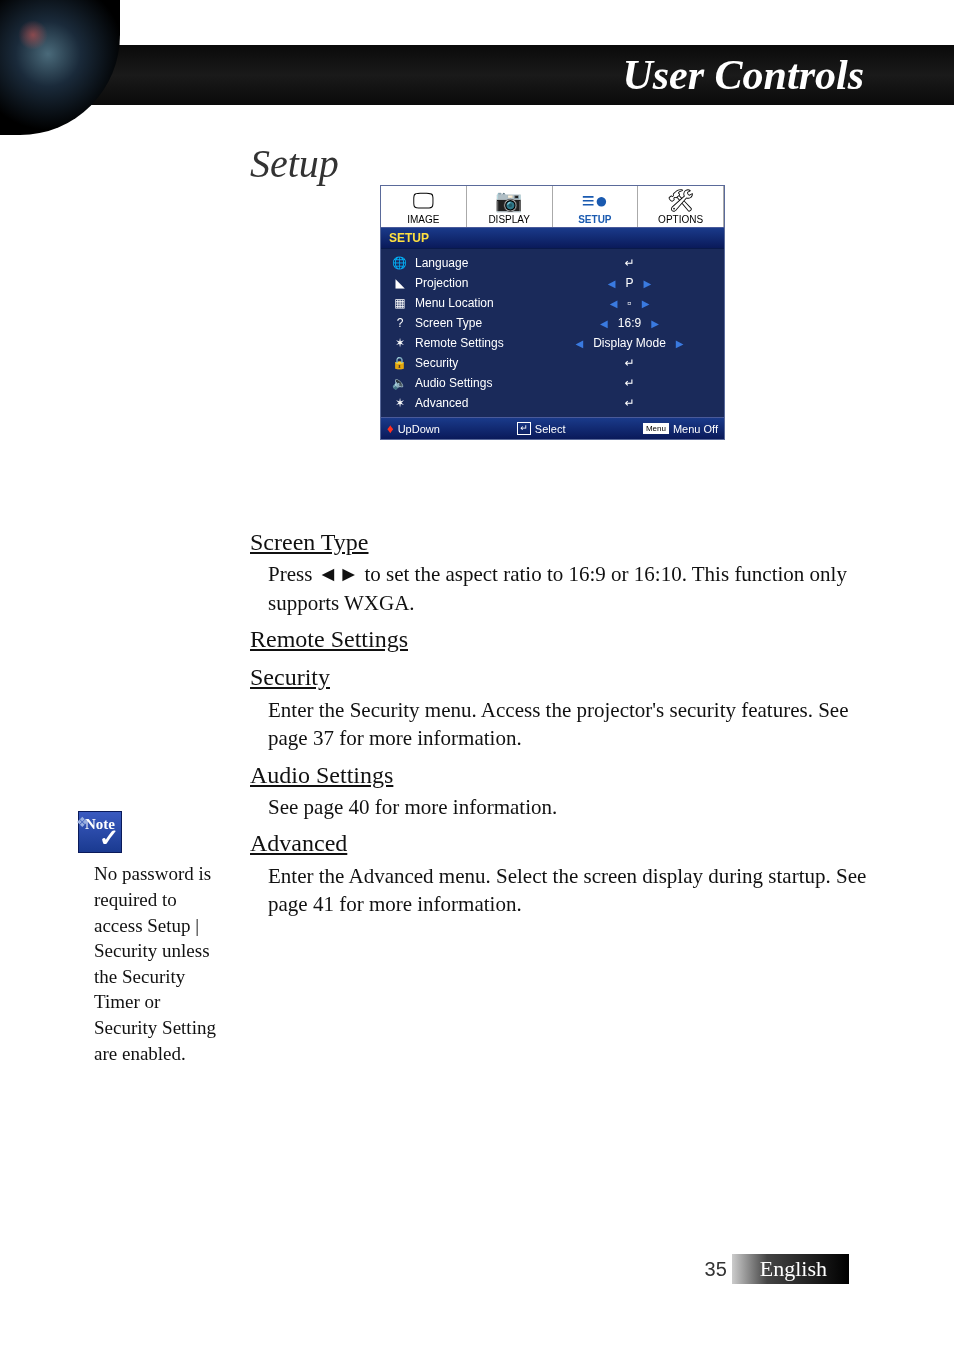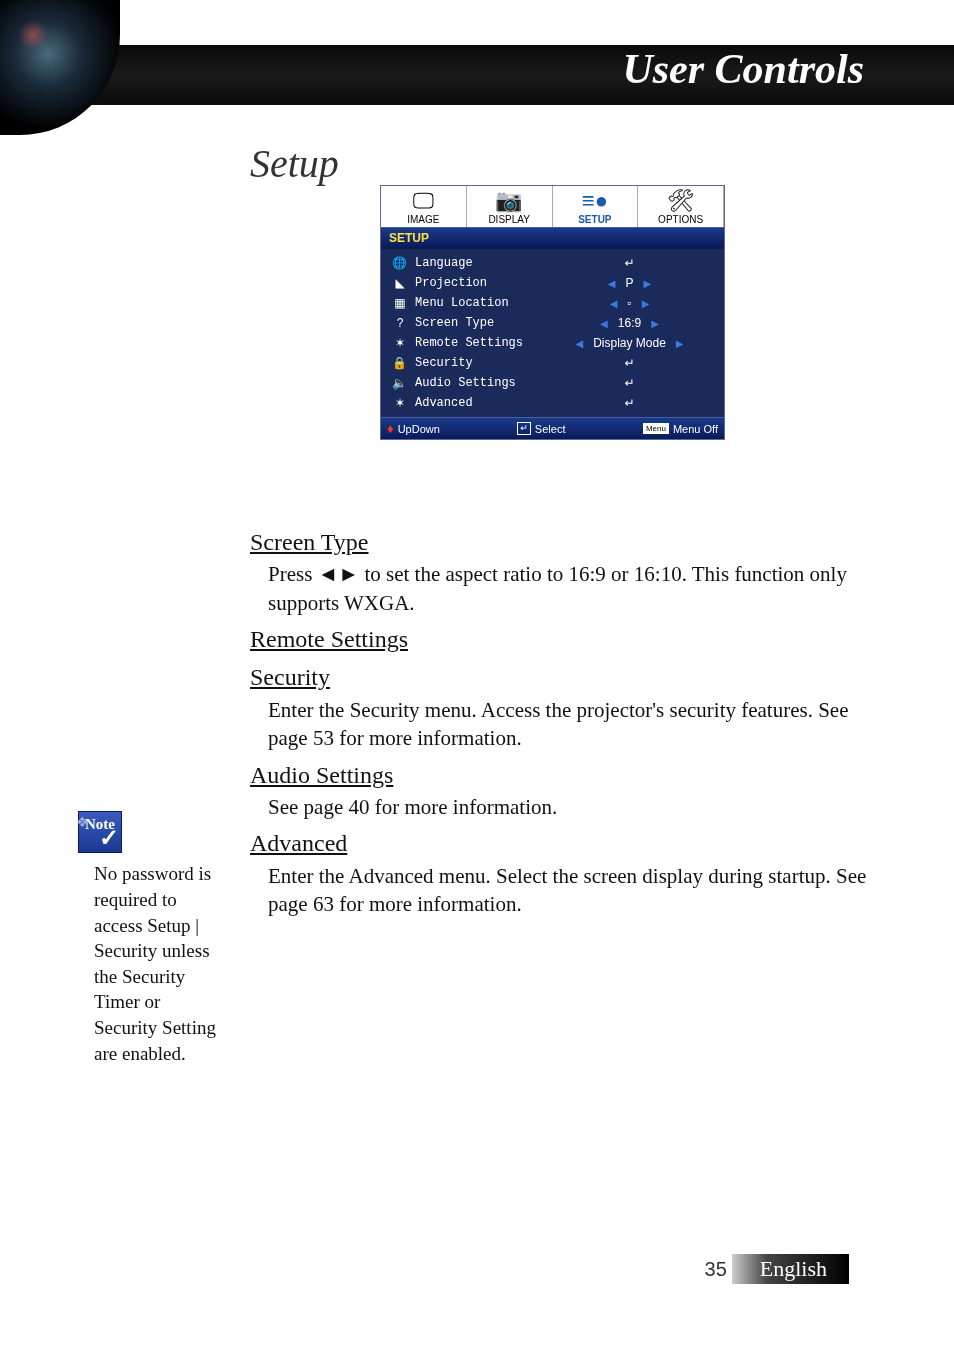--- a/index.html
+++ b/index.html
@@ -12,21 +12,21 @@
     overflow: hidden;
   }
   .header-band {
     position: absolute;
     top: 45px;
     left: 0;
     right: 0;
     height: 60px;
     background: linear-gradient(to bottom, #0a0a0a 0%, #1a1a1a 50%, #0a0a0a 100%);
     display: flex;
-    align-items: flex-start;
+    align-items: center;
     justify-content: flex-end;
     padding-right: 90px;
   }
   .header-band .title {
     font-family: Georgia, serif;
     font-style: italic;
     font-size: 42px;
     color: #fff;
     font-weight: bold;
   }
@@ -102,21 +102,21 @@
     align-items:center;
     padding:2px 10px;
     height:20px;
   }
   .osd-row .row-icon {
     width:18px;
     text-align:center;
     margin-right:6px;
     font-size:12px;
   }
-  .osd-row .row-label { flex:0 0 130px;font-family:Liberation Mono, monospace; }
+  .osd-row .row-label { flex:0 0 130px; }
   .osd-row .row-val {
     flex:1;
     text-align:center;
     display:flex;
     align-items:center;
     justify-content:center;
     gap:10px;
   }
   .arrow-l, .arrow-r { color:#3a7ae0; font-size:10px; }
   .enter-icon { color:#fff; font-size:12px; }
@@ -341,25 +341,25 @@
       <span>Menu Off</span>
     </span>
   </div>
 </div>
 
 <div class="body-text" id="body-text">
     <h3>Screen Type</h3>
     <p>Press ◄► to set the aspect ratio to 16:9 or 16:10. This function only supports WXGA.</p>
     <h3>Remote Settings</h3>
     <h3>Security</h3>
-    <p>Enter the Security menu. Access the projector's security features. See page 53 for more information.</p>
+    <p>Enter the Security menu. Access the projector's security features. See page 37 for more information.</p>
     <h3>Audio Settings</h3>
     <p>See page 40 for more information.</p>
     <h3>Advanced</h3>
-    <p>Enter the Advanced menu. Select the screen display during startup. See page 63 for more information.</p>
+    <p>Enter the Advanced menu. Select the screen display during startup. See page 41 for more information.</p>
   </div>
 
 <div class="note-box">
   <div class="note-tag">Note</div>
   <span class="bullet">❖</span>
   <div class="note-body">No password is required to access Setup | Security unless the Security Timer or Security Setting are enabled.</div>
 </div>
 
 <div class="footer">
   <span class="page-no">35</span>

